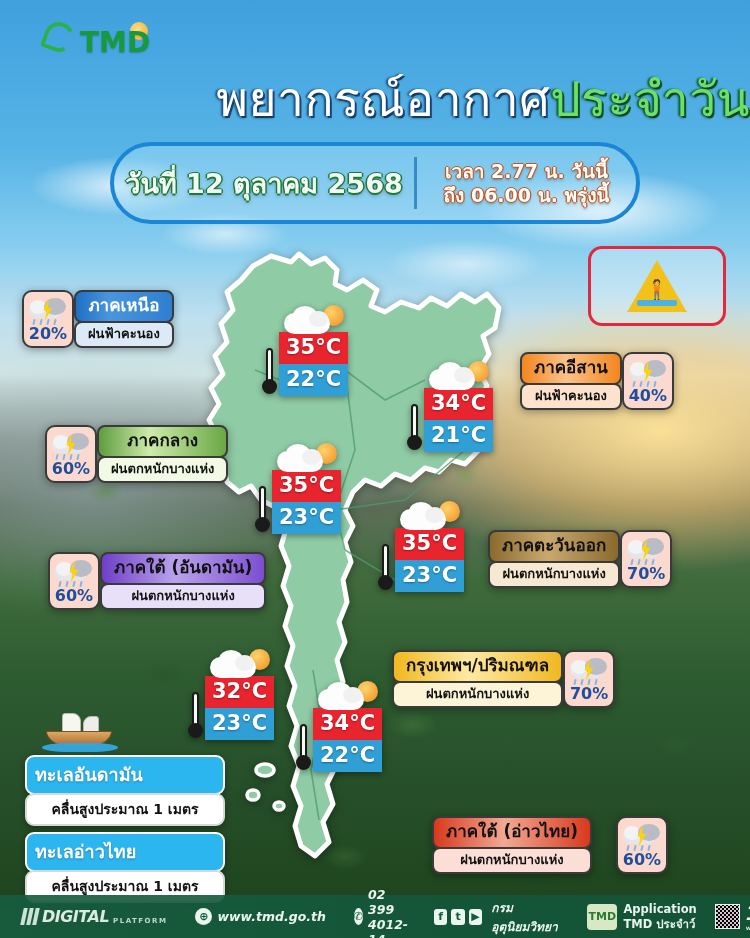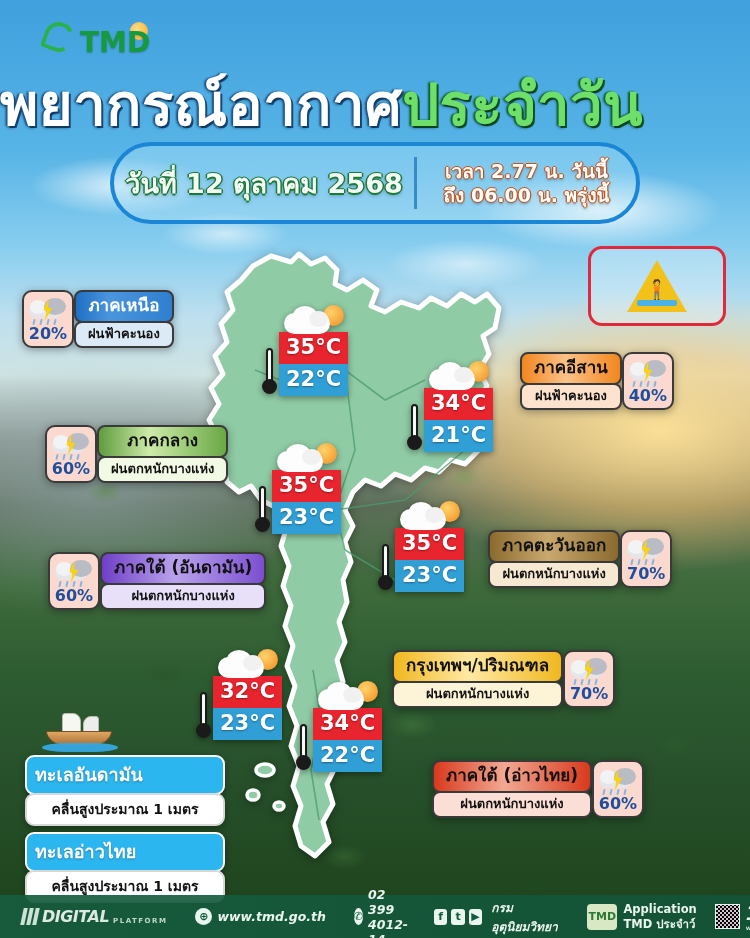--- a/index.html
+++ b/index.html
@@ -65,22 +65,22 @@
     border-right-color: transparent; transform: rotate(20deg);
   }
   .logo .sun {
     position:absolute; left:108px; top:4px; width:18px; height:18px;
     border-radius:50%;
     background: radial-gradient(circle at 40% 40%, #ffe08a, #f5a623);
   }
 
   .main-title {
     position:absolute; left:0; right:0; top:72px;
-    text-align:left;
-    font-size: 58px; font-weight: 700; letter-spacing:.5px;
+    text-align:right;
+    font-size: 48px; font-weight: 400; letter-spacing:.5px;
     line-height: 1.15;
     font-family: "DejaVu Sans", "Liberation Sans", sans-serif;
   }
   .main-title .t-white {
     color:#ffffff;
     text-shadow: -2px 0 2px #1b4f84, 0 2px 3px rgba(0,0,0,.45), 2px 2px 0 #1b4f84;
   }
   .main-title .t-green {
     color:#6ee06a;
     text-shadow: -2px 0 2px #0c5d2c, 0 2px 3px rgba(0,0,0,.45), 2px 2px 0 #0c5d2c;
@@ -419,21 +419,21 @@
     <div class="thermo">
         <div class="stem"></div>
         <div class="bulb"></div>
       </div>
     <div class="vals">
       <div class="hi">35°C</div>
       <div class="lo">23°C</div>
     </div>
   </div>
 
-  <div class="temp" style="left:196px; top:676px;">
+  <div class="temp" style="left:188px; top:676px;">
     <div class="cloud-ico" style="left:22px; top:-28px;">
       <div class="sun"></div>
         <div class="c1"></div>
         <div class="c2"></div>
         <div class="c3"></div>
     </div>
     <div class="thermo">
         <div class="stem"></div>
         <div class="bulb"></div>
       </div>
@@ -585,21 +585,21 @@
             <i style="left:2px"></i>
             <i style="left:9px"></i>
             <i style="left:16px"></i>
             <i style="left:23px"></i>
           </div>
       </div>
       <div class="pct">70%</div>
     </div>
   </div>
 
-  <div class="rcard right-ico" style="left:432px; top:760px;">
+  <div class="rcard right-ico" style="left:432px; top:816px;gap:24px;">
     <div class="body">
       <div class="rtitle" style="background:linear-gradient(90deg,#d8391c,#f2a893 45%,#d8391c);">ภาคใต้ (อ่าวไทย)</div>
       <div class="rdesc" style="background:#fbdfd6;">ฝนตกหนักบางแห่ง</div>
     </div>
     <div class="chip">
       <div class="storm">
         <div class="sc1"></div>
           <div class="sc3"></div>
           <div class="sc2"></div>
           <div class="bolt"></div>

